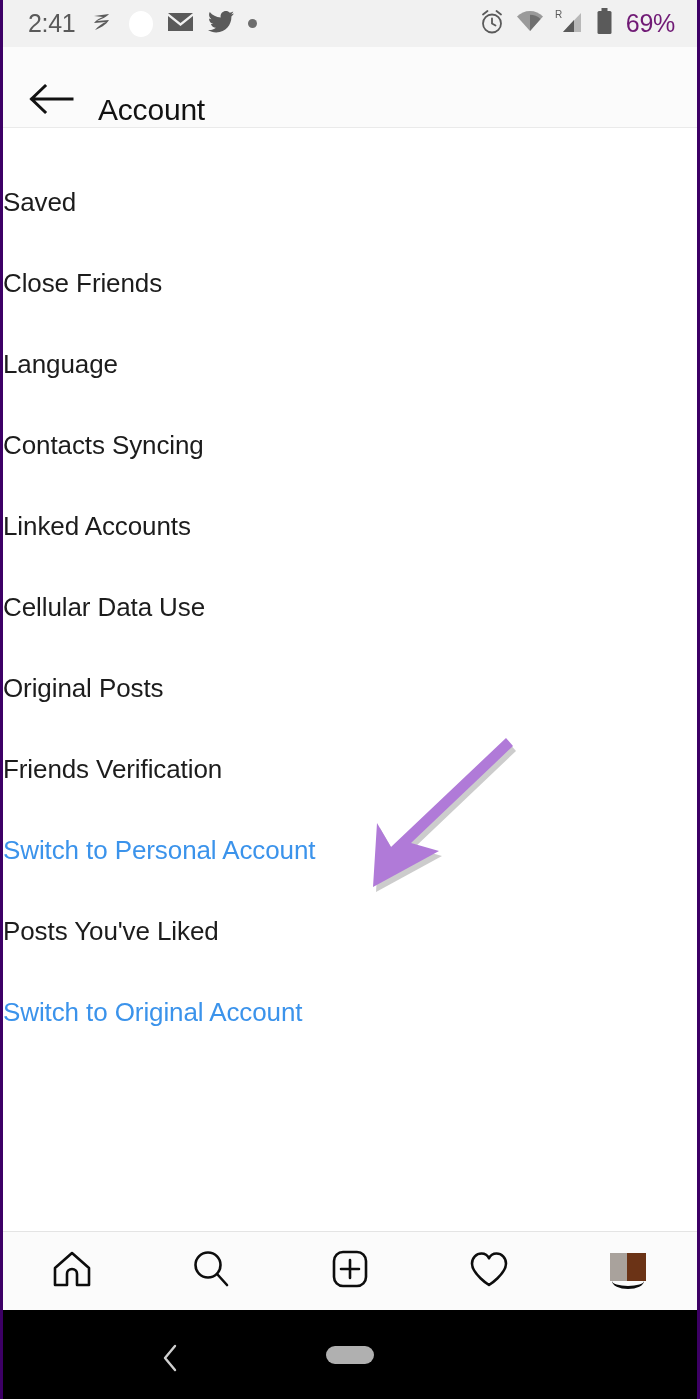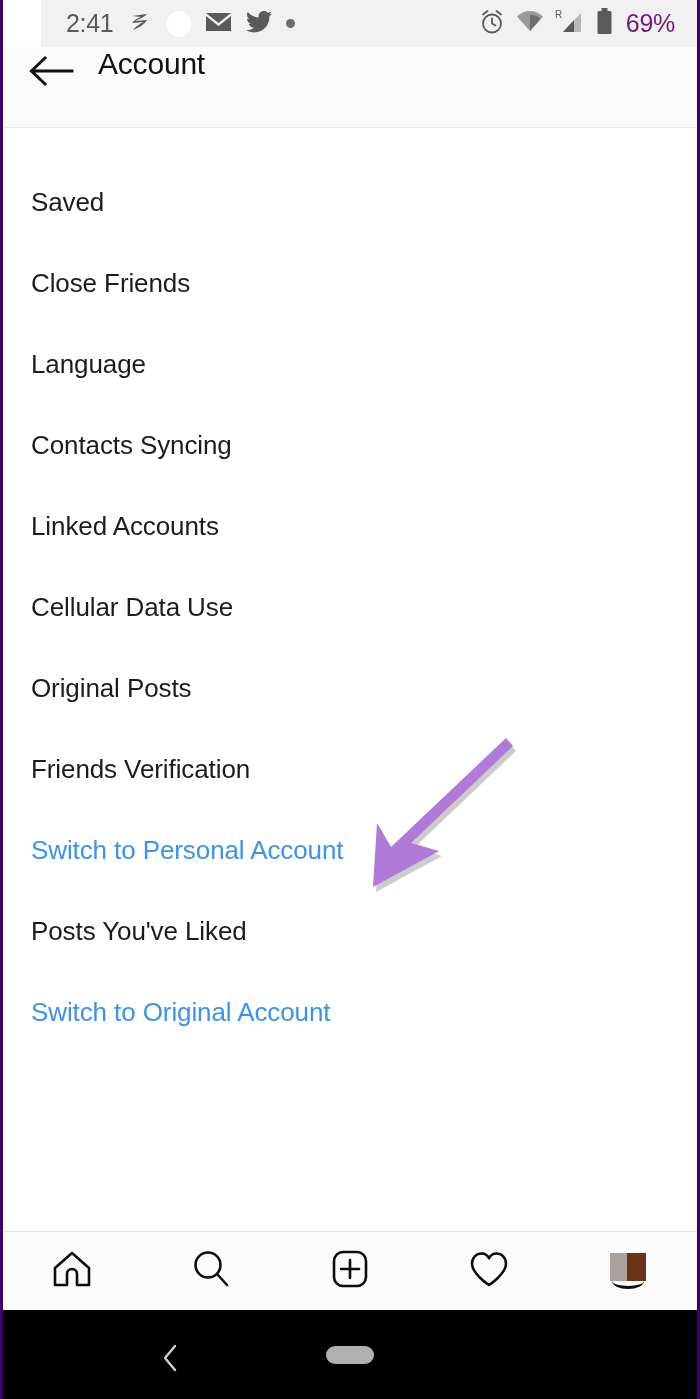--- a/index.html
+++ b/index.html
@@ -19,21 +19,20 @@
   }
 
   
   .status-bar {
     position: relative;
     height: 47px;
     background: #f1f1f1;
     display: flex;
     align-items: center;
     padding: 0 22px 0 25px;
-    margin-left: 38px;
   }
   .status-left { display: flex; align-items: center; gap: 14px; flex: 1; }
   .status-right { display: flex; align-items: center; gap: 11px; }
   .clock-text {
     font-size: 25px;
     color: #5a5a5a;
     letter-spacing: -0.3px;
     font-family: "Liberation Sans", sans-serif;
   }
   .battery-text {
@@ -54,21 +53,21 @@
     border-radius: 50%;
   }
 
   
   .app-header {
     position: relative;
     height: 81px;
     background: #fbfbfb;
     border-bottom: 1px solid #eaeaea;
     display: flex;
-    align-items: flex-start;
+    align-items: flex-end;
     padding-left: 22px;
   }
   .back-arrow-btn {
     width: 52px; height: 52px;
     display: flex; align-items: center; justify-content: center;
   }
   .header-title {
     font-size: 30px;
     color: #121212;
     margin-left: 21px;
@@ -78,21 +77,20 @@
   
   .menu-list {
     position: relative;
     background: #ffffff;
     padding-top: 34px;
   }
   .menu-item {
     height: 81px;
     display: flex;
     align-items: center;
-    padding-left: 28px;
     font-size: 26px;
     color: #1c1c1c;
     letter-spacing: -0.1px;
   }
   .menu-item.link { color: #3b93eb; }
 
   
   .arrow-annotation {
     position: absolute;
     left: 340px;

